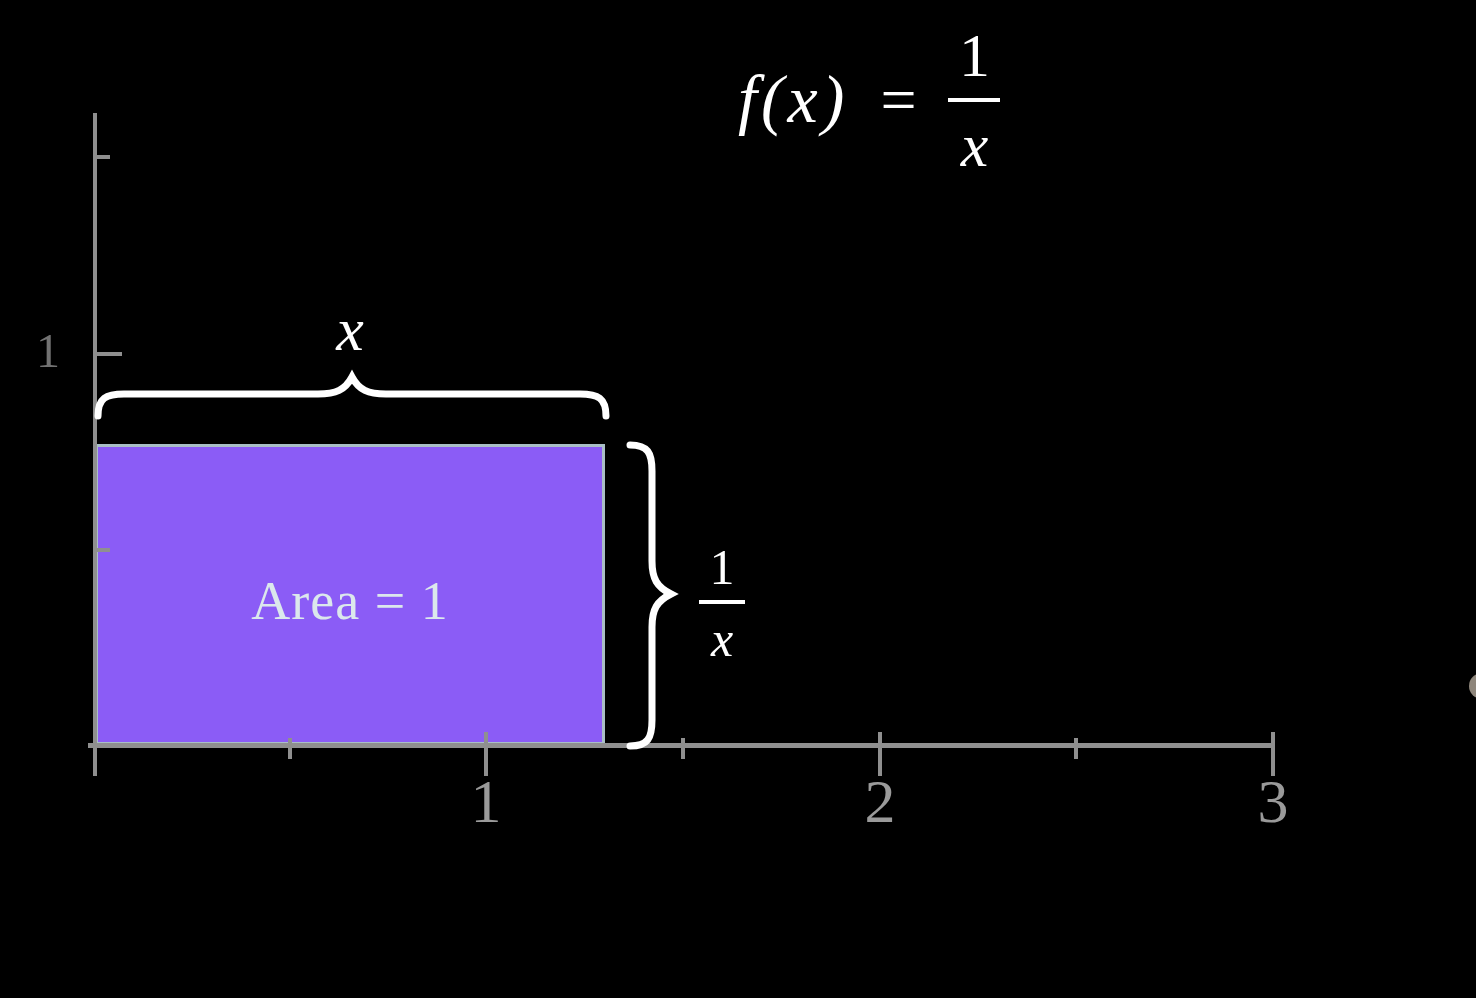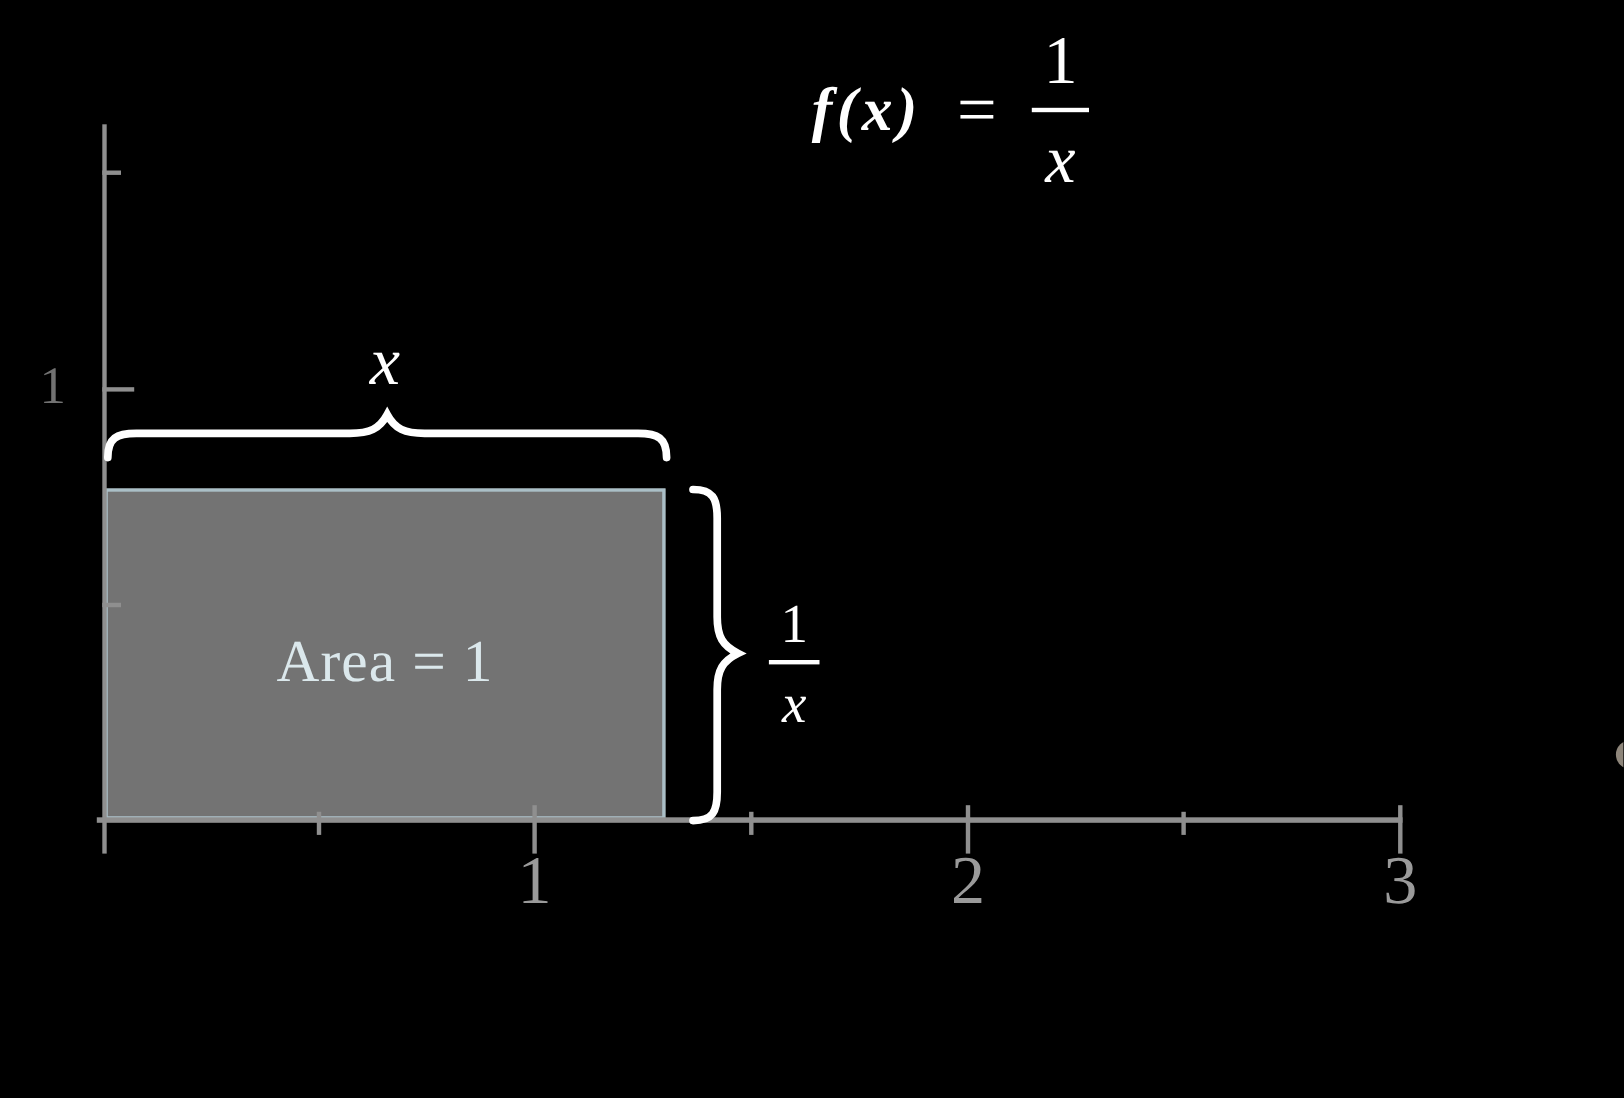--- a/index.html
+++ b/index.html
@@ -42,21 +42,21 @@
     transform: translateX(-50%);
     left: 48px;
     top: 327px;
   }
 
   
   .area-rect {
     left: 95px; top: 444px;
     width: 510px; height: 301px;
     box-sizing: border-box;
-    background: #737373;
+    background: #8b5cf6;
     border: 3px solid #aabfc7;
     display: flex;
     align-items: center;
     justify-content: center;
   }
   .area-label {
     color: #dbe8ec;
     font-size: 54px;
     transform: translateY(6px);
     letter-spacing: 1px;
@@ -97,21 +97,21 @@
   .height-frac .den { font-size: 50px; font-style: italic; line-height: 1; padding-top: 10px; }
 
   
   .title-formula {
     left: 738px; top: 24px;
     display: flex;
     align-items: center;
     gap: 26px;
     color: #fff;
   }
-  .title-lhs { font-size: 56px; font-style: italic; line-height: 1.4; letter-spacing: 4px; font-weight: bold; }
+  .title-lhs { font-size: 68px; font-style: italic; line-height: 1.4; letter-spacing: 4px; }
   .title-eq { font-size: 64px; line-height: 1; padding: 0 6px; }
   .title-frac .num { font-size: 62px; line-height: 1; padding-bottom: 12px; }
   .title-frac .bar { width: 52px; height: 4px; }
   .title-frac .den { font-size: 62px; font-style: italic; line-height: 1; padding-top: 12px; }
 
   
   .cursor-dot {
     left: 1469px; top: 673px;
     width: 26px; height: 26px;
     border-radius: 50%;

